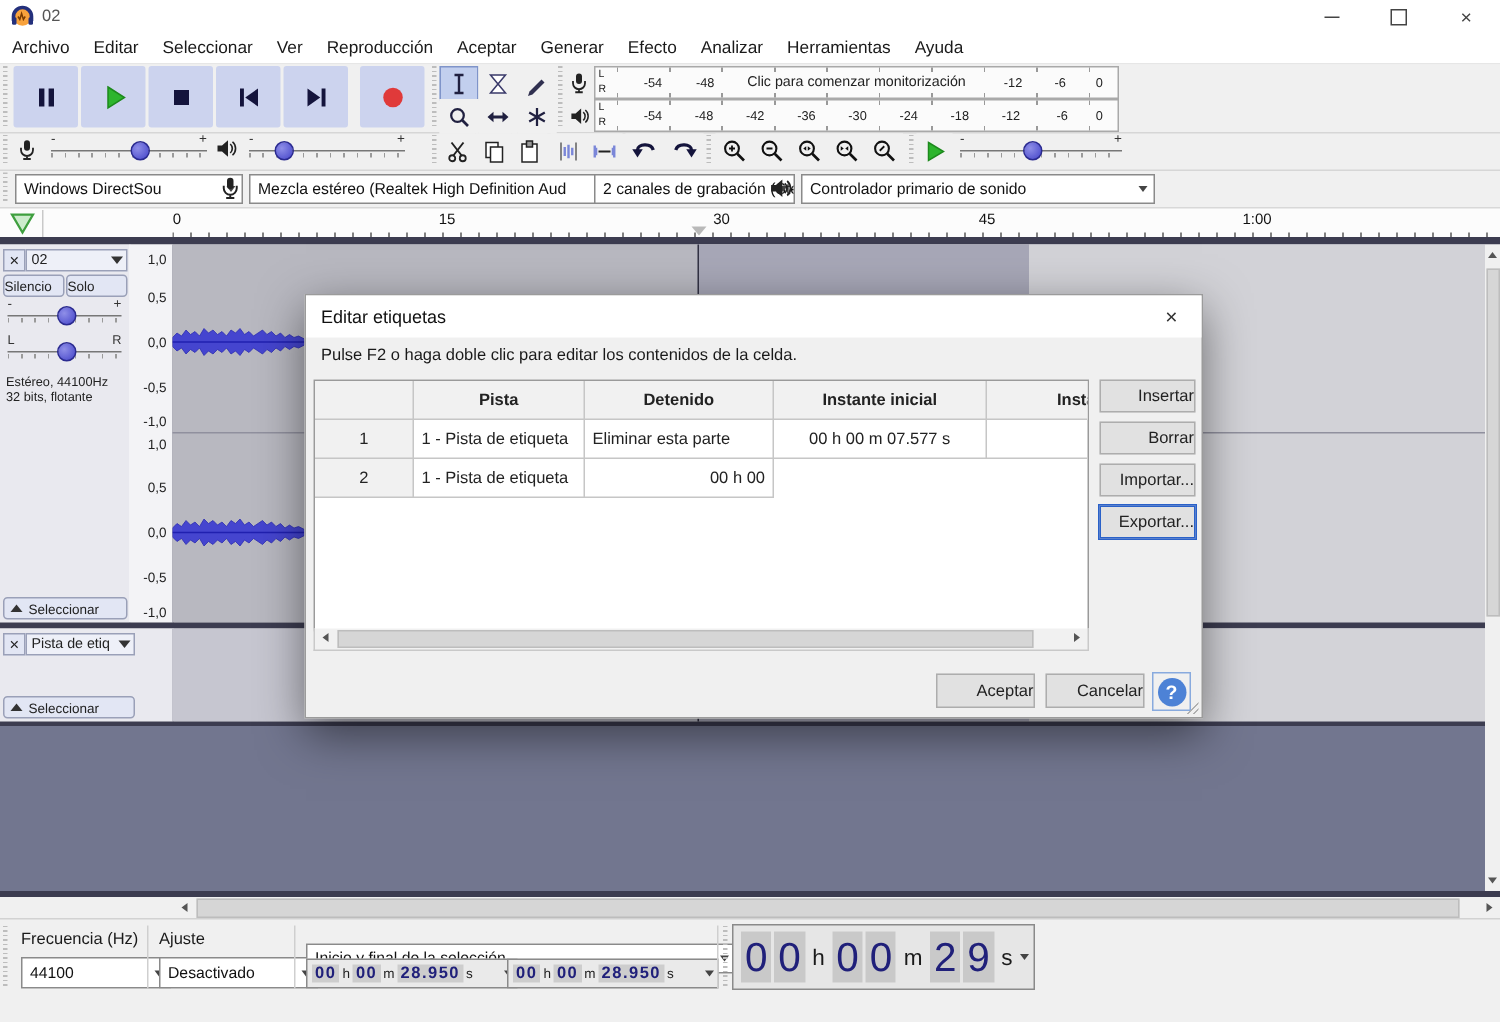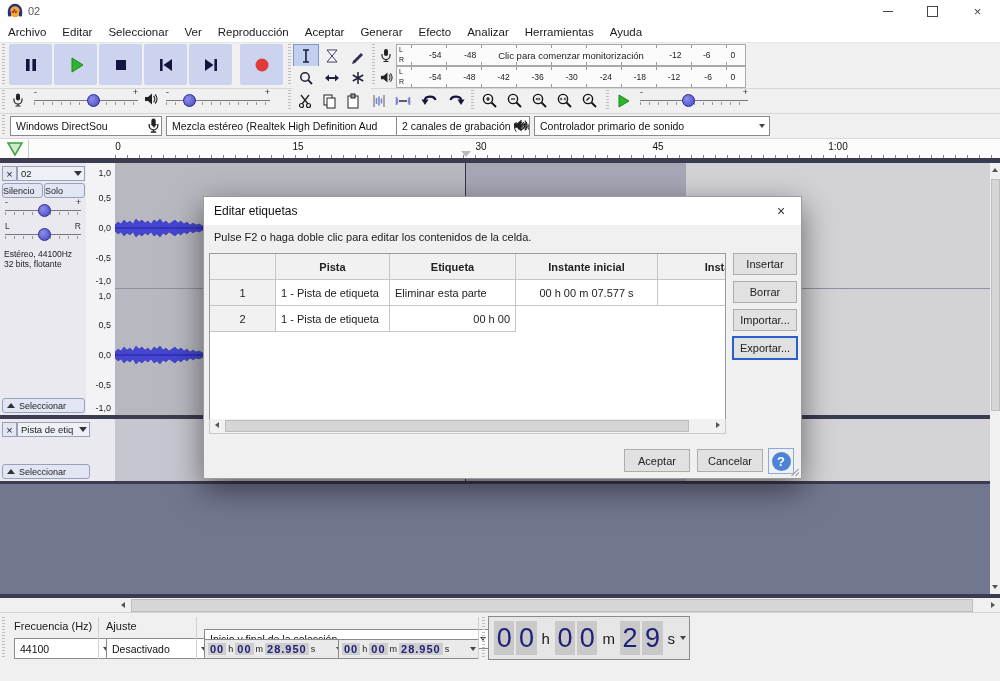--- a/index.html
+++ b/index.html
@@ -61,21 +61,21 @@
   .grid{position:absolute;left:5px;top:56px;width:515px;height:166px;background:#fff;border:1px solid #9a9a9a;overflow:hidden}
   .grow{display:grid;grid-template-columns:66px 114px 126px 142px 120px}
   .gc{border-right:1px solid #c6c6c6;border-bottom:1px solid #c6c6c6;font-size:11px;
       padding:0 5px;display:flex;align-items:center;height:25px;white-space:nowrap;overflow:hidden}
   .ghead .gc{background:#f1f1f1;font-weight:bold;justify-content:center}
   .gnum{background:#f1f1f1;justify-content:center}
   .gtime{justify-content:center}
   .gcut{justify-content:flex-end}
   .gscroll{position:absolute;left:5px;top:222px;width:515px;height:14px;background:#f1f1f1;border:1px solid #c9c9c9;border-top:none}
   .dlg-btn{position:absolute;background:#e1e1e1;border:1px solid #adadad;font-size:11px;
-           display:flex;align-items:center;justify-content:center;font-family:"Liberation Sans",sans-serif}
+           display:flex;align-items:center;justify-content:flex-end;font-family:"Liberation Sans",sans-serif}
   .dlg-btn.focus{border:1px solid #2a61c8;box-shadow:0 0 0 1px #2a61c8}
   .helpbtn{position:absolute;width:24px;height:24px;border:1px solid #88aade;background:#f0f0f0;
            display:flex;align-items:center;justify-content:center}
   .helpcirc{width:19px;height:19px;border-radius:50%;background:#4d82d6;color:#fff;font-size:13px;font-weight:bold;
             display:flex;align-items:center;justify-content:center}
   
   .sel-label{position:absolute;font-size:11px;color:#1a1a1a}
   .timefield{position:absolute;background:#eaeaea;border:1px solid #8a8a8a;display:flex;align-items:center;padding:0 9px 0 2px}
   .tf-g{background:#cdcdcd;color:#20207a;font-size:11px;font-weight:bold;padding:0 2px;margin:0 1px;letter-spacing:1px}
   .tf-u{font-size:9px;color:#222;margin:0 1px}
@@ -575,21 +575,21 @@
     </div>
     <div class="dlg-x">
         <span>×</span>
       </div>
     <div class="dlg-hint">Pulse F2 o haga doble clic para editar los contenidos de la celda.</div>
 
     <div class="grid">
       <div class="grow ghead">
         <div class="gc"></div>
         <div class="gc">Pista</div>
-        <div class="gc">Etiqueta</div>
+        <div class="gc">Detenido</div>
         <div class="gc">Instante inicial</div>
         <div class="gc gcut">Insta</div>
       </div>
       <div class="grow">
         <div class="gc gnum">1</div>
         <div class="gc">1 - Pista de etiqueta</div>
         <div class="gc">Eliminar esta parte</div>
         <div class="gc gtime">00 h 00 m 07.577 s</div>
         <div class="gc gcut">00 h 00</div>
       </div>

